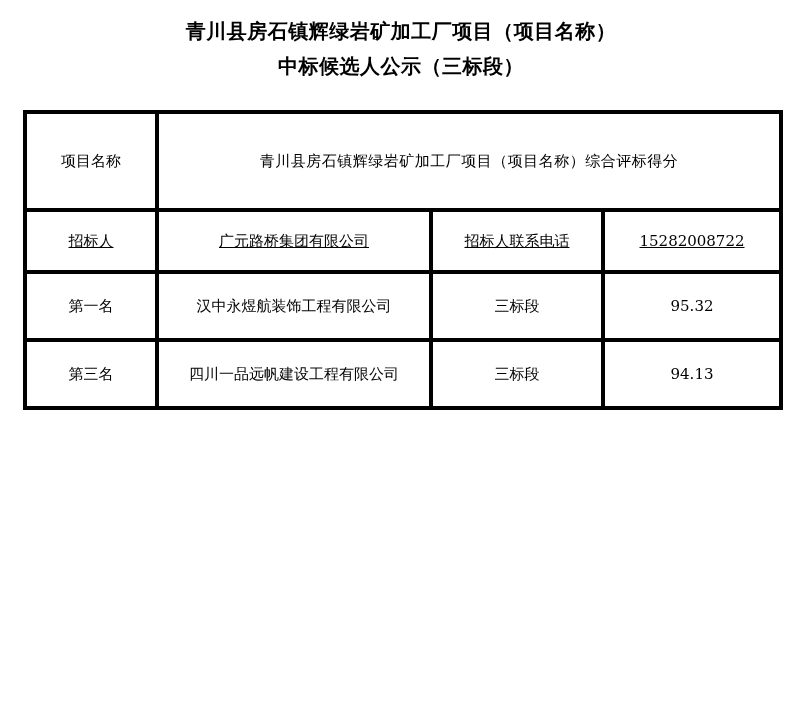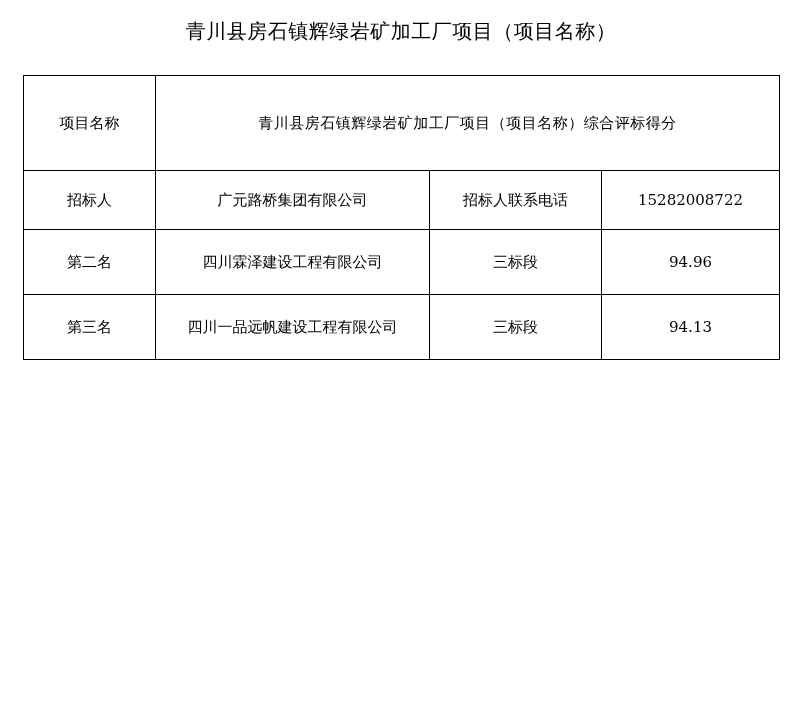--- a/index.html
+++ b/index.html
@@ -21,71 +21,72 @@
     box-sizing: border-box;
   }
   .title-block {
     padding-top: 14px;
     text-align: center;
   }
   .title-line {
     font-size: 20px;
     line-height: 35px;
     letter-spacing: 0.5px;
-    font-weight: 400;
+    font-weight: 700;
     font-family: "DejaVu Serif", "Liberation Serif", serif;
   }
   .table-wrap {
     margin: 26px auto 0 auto;
     width: 756px;
   }
   table.main {
     border-collapse: collapse;
     width: 100%;
     table-layout: fixed;
   }
   table.main td {
-    border: 1px solid #000000;
+    border: 4px solid #000000;
     text-align: center;
     vertical-align: middle;
     font-size: 15px;
     padding: 7px 6px;
     line-height: 28px;
   }
   td.label-cell {
     font-size: 15px;
   }
   td.big-title {
     font-size: 20px;
     text-align: left;
     line-height: 34px;
     padding: 10px 12px 12px 12px;
     letter-spacing: 0.5px;
   }
   .h-row-1 td { height: 80px; }
-  .h-row-2 td { height: 44px; }
+  .h-row-2 td { height: 44px; text-decoration: underline; }
   .h-row-3 td { height: 84px; }
   .h-row-4 td { height: 48px; }
   .h-row-5 td { height: 82px; }
   .h-row-6 td { height: 50px; }
   .two-line {
     line-height: 30px;
   }
   .col-a { width: 132px; }
   .col-b { width: 274px; }
   .col-c { width: 172px; }
   .col-d { width: 178px; }
 </style>
 </head>
 <body>
 
 <div class="page">
 
   <div class="title-block">
     <div class="title-line">青川县房石镇辉绿岩矿加工厂项目（项目名称）</div>
+    <div class="title-line">中标候选人公示（三标段）</div>
   </div>
 
   <div class="table-wrap">
     <table class="main">
       <colgroup>
         <col class="col-a">
         <col class="col-b">
         <col class="col-c">
         <col class="col-d">
       </colgroup>
@@ -94,24 +95,24 @@
           <td class="label-cell">项目名称</td>
           <td class="big-title" colspan="3">青川县房石镇辉绿岩矿加工厂项目（项目名称）综合评标得分</td>
         </tr>
         <tr class="h-row-2">
           <td class="label-cell">招标人</td>
           <td>广元路桥集团有限公司</td>
           <td class="label-cell">招标人联系电话</td>
           <td>15282008722</td>
         </tr>
         <tr class="h-row-6">
-          <td class="label-cell">第二名</td>
-          <td>四川霖泽建设工程有限公司</td>
+          <td class="label-cell">第一名</td>
+          <td>汉中永煜航装饰工程有限公司</td>
           <td>三标段</td>
-          <td>94.96</td>
+          <td>95.32</td>
         </tr>
         <tr class="h-row-6">
           <td class="label-cell">第三名</td>
           <td>四川一品远帆建设工程有限公司</td>
           <td>三标段</td>
           <td>94.13</td>
         </tr>
       </tbody>
     </table>
   </div>

